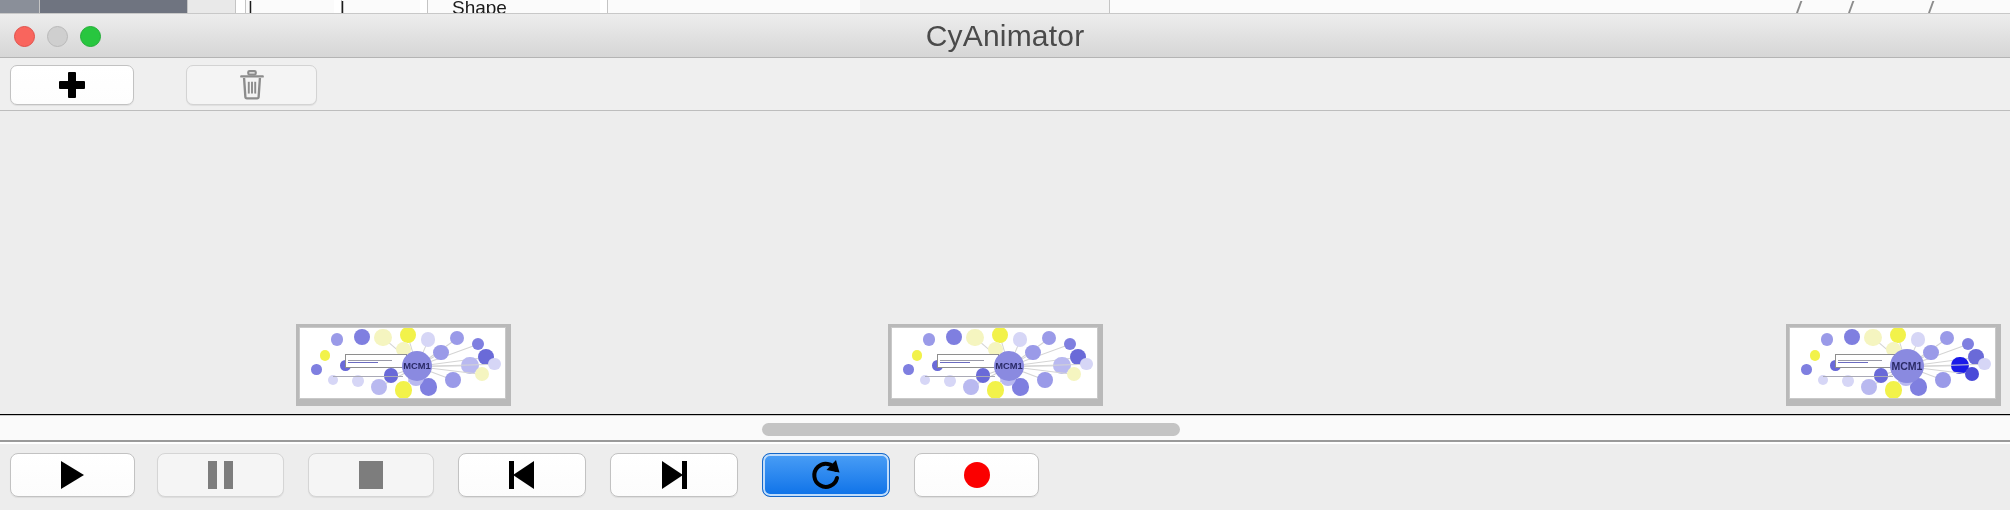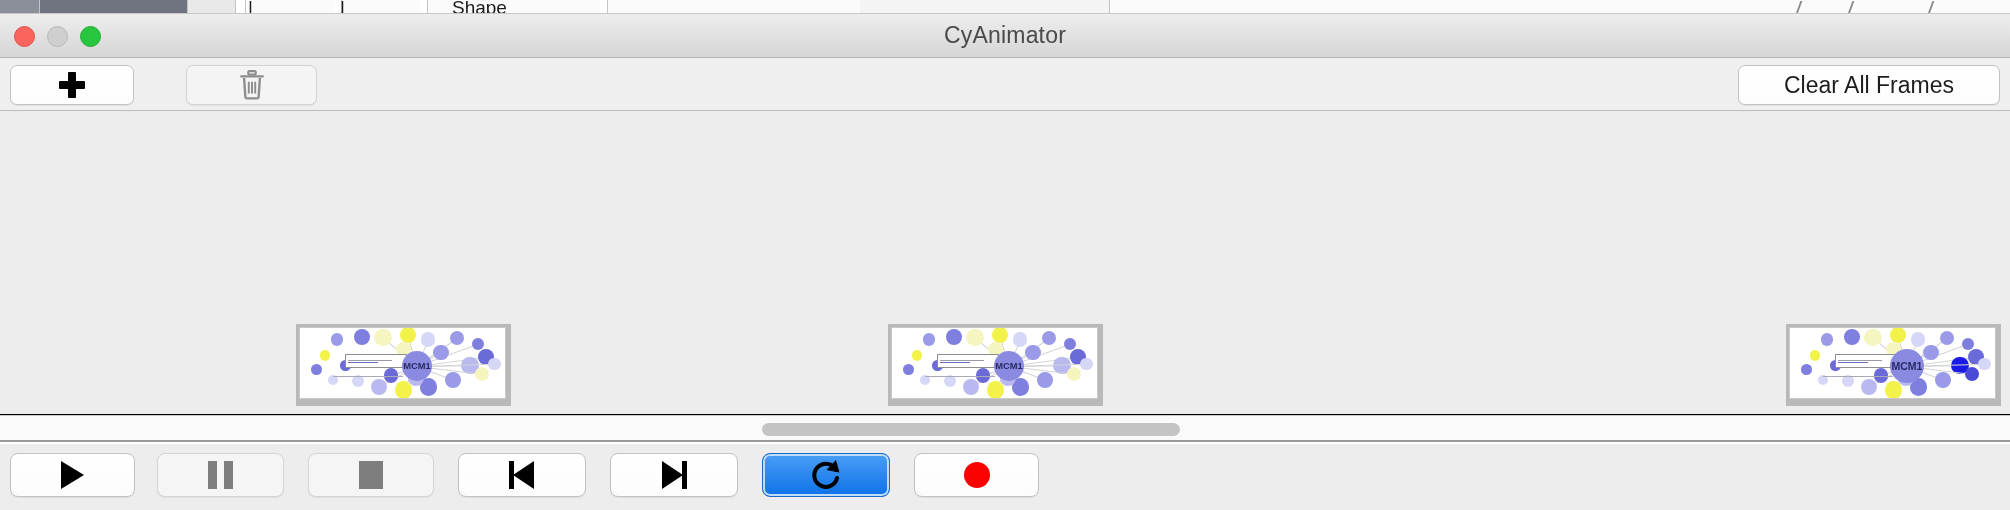--- a/index.html
+++ b/index.html
@@ -27,21 +27,21 @@
     position: absolute; left: 0; top: 14px; width: 2010px; height: 44px;
     background: linear-gradient(#ededed, #d6d6d6);
     border-bottom: 1px solid #b4b4b4;
     display: flex; align-items: center; justify-content: center;
   }
   .lights { position: absolute; left: 14px; top: 12px; display: flex; gap: 12px; }
   .light { width: 21px; height: 21px; border-radius: 50%; }
   .light.red    { background: #f9655d; border: 1px solid #e0504a; }
   .light.yellow { background: #cfcfcf; border: 1px solid #b9b9b9; }
   .light.green  { background: #28c63f; border: 1px solid #23ad37; }
-  .title-text { font-size: 23px; color: #4a4a4a; letter-spacing: .2px; }
+  .title-text { font-size: 30px; color: #4a4a4a; letter-spacing: .2px; }
 
   
   .toolbar {
     position: absolute; left: 0; top: 58px; width: 2010px; height: 53px;
     background: #efefef; border-bottom: 1px solid #bdbdbd;
   }
   .btn {
     position: absolute; border: 1px solid #c2c2c2; border-radius: 7px;
     background: linear-gradient(#ffffff, #fdfdfd);
     display: flex; align-items: center; justify-content: center;
@@ -175,23 +175,20 @@
     </div>
     <div class="btn btn-trash disabled">
       <svg width="26" height="30" viewBox="0 0 24 28">
         <rect x="8.5" y="1" width="7" height="3.2" rx="1.2" fill="none" stroke="#8c8c8c" stroke-width="2"></rect>
         <line x1="2" y1="6" x2="22" y2="6" stroke="#8c8c8c" stroke-width="2.2" stroke-linecap="round"></line>
         <path d="M4.6 7.5 L5.8 25 Q5.9 26.5 7.3 26.5 L16.7 26.5 Q18.1 26.5 18.2 25 L19.4 7.5" fill="none" stroke="#8c8c8c" stroke-width="2.2" stroke-linejoin="round"></path>
         <line x1="9" y1="11" x2="9" y2="22" stroke="#8c8c8c" stroke-width="1.8"></line>
         <line x1="12" y1="11" x2="12" y2="22" stroke="#8c8c8c" stroke-width="1.8"></line>
         <line x1="15" y1="11" x2="15" y2="22" stroke="#8c8c8c" stroke-width="1.8"></line>
       </svg>
-    </div>
-    <div class="btn btn-clear">
-      <span class="clear-label">Clear All Frames</span>
     </div>
   </div>
 
   <div class="timeline">
     <div id="frames-host">
         <div class="frame" style="left: 296px; top: 213px; width: 215px; height: 82px;">
           <div class="frame-inner">
             <div class="node" style="left: 31.1137px; top: 5.37366px; width: 12.2927px; height: 12.2927px; background: rgb(154, 154, 232);"></div>
             <div class="node" style="left: 54.1976px; top: 0.737561px; width: 15.8049px; height: 15.8049px; background: rgb(127, 127, 224);"></div>
             <div class="edge" style="left: 116.955px; top: 38.16px; width: 44.6767px; transform: rotate(-139.862deg);"></div>

